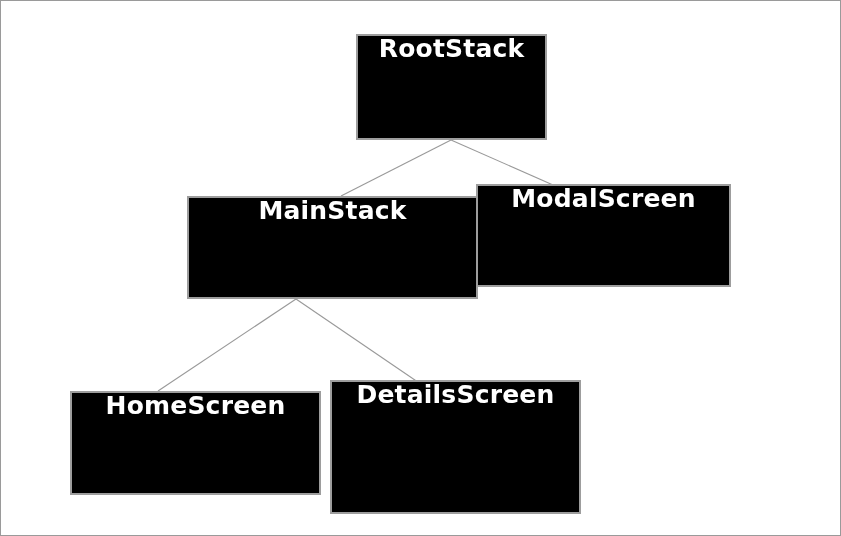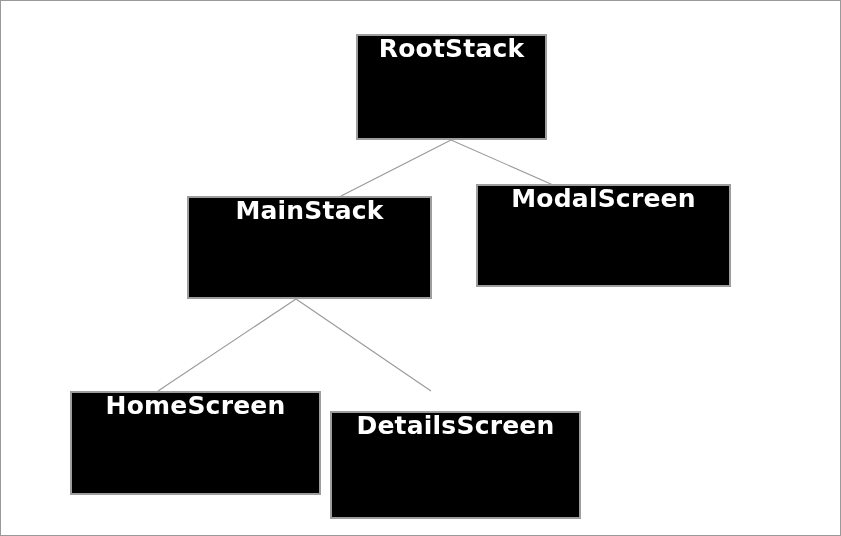--- a/index.html
+++ b/index.html
@@ -43,24 +43,24 @@
     color: #ffffff;
     font-weight: bold;
     font-size: 25px;
     letter-spacing: 0.2px;
     line-height: 1;
     white-space: nowrap;
     font-family: "DejaVu Sans", "Liberation Sans", sans-serif;
   }
   
   #node-rootstack     { left: 355px; top: 33px;  width: 191px; height: 106px; }
-  #node-mainstack     { left: 186px; top: 195px; width: 245px; height: 103px; }
+  #node-mainstack     { left: 186px; top: 195px; width: 291px; height: 103px; }
   #node-modalscreen   { left: 475px; top: 183px; width: 255px; height: 103px; }
   #node-homescreen    { left: 39px;  top: 390px; width: 251px; height: 104px; margin-left: 30px; }
-  #node-detailsscreen { left: 329px; top: 410px; width: 251px; height: 108px; }
+  #node-detailsscreen { left: 329px; top: 379px; width: 251px; height: 134px; }
 </style>
 </head>
 <body>
 
 <div id="canvas">
 
   <svg id="edge-layer" viewBox="0 0 841 536" xmlns="http://www.w3.org/2000/svg">
     <line x1="450" y1="139" x2="340" y2="195" stroke="#999999" stroke-width="1.1"></line>
     <line x1="450" y1="139" x2="577" y2="195" stroke="#999999" stroke-width="1.1"></line>
     <line x1="295" y1="298" x2="157" y2="390" stroke="#999999" stroke-width="1.1"></line>

